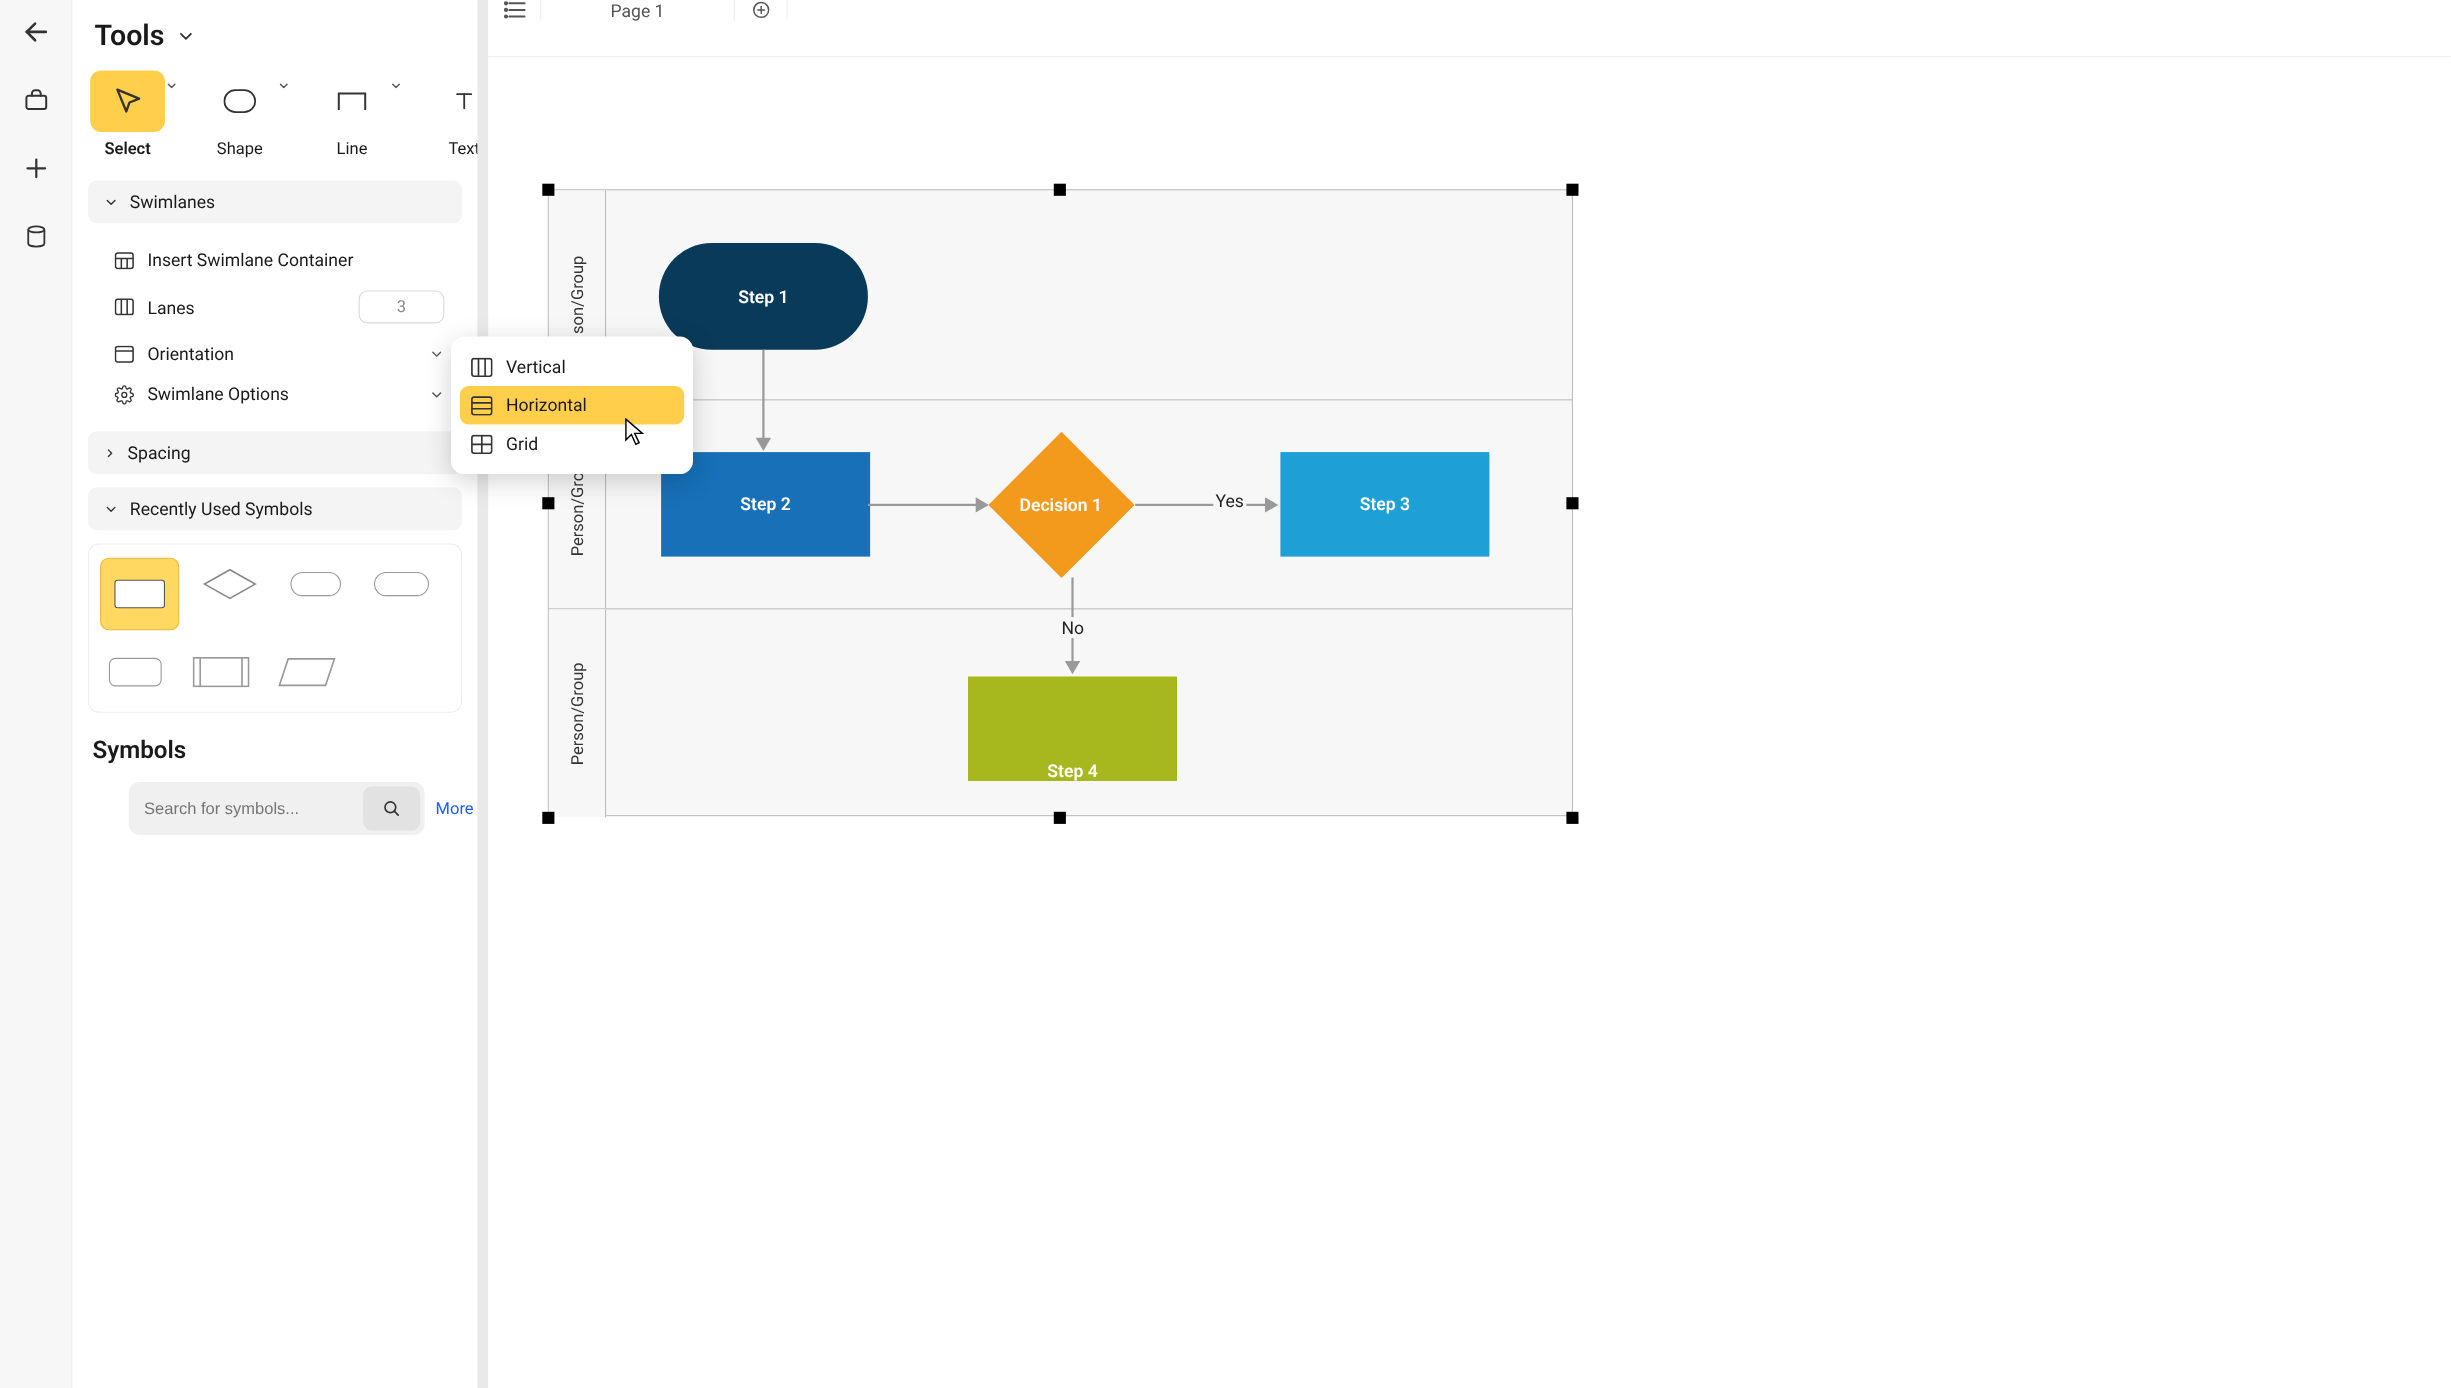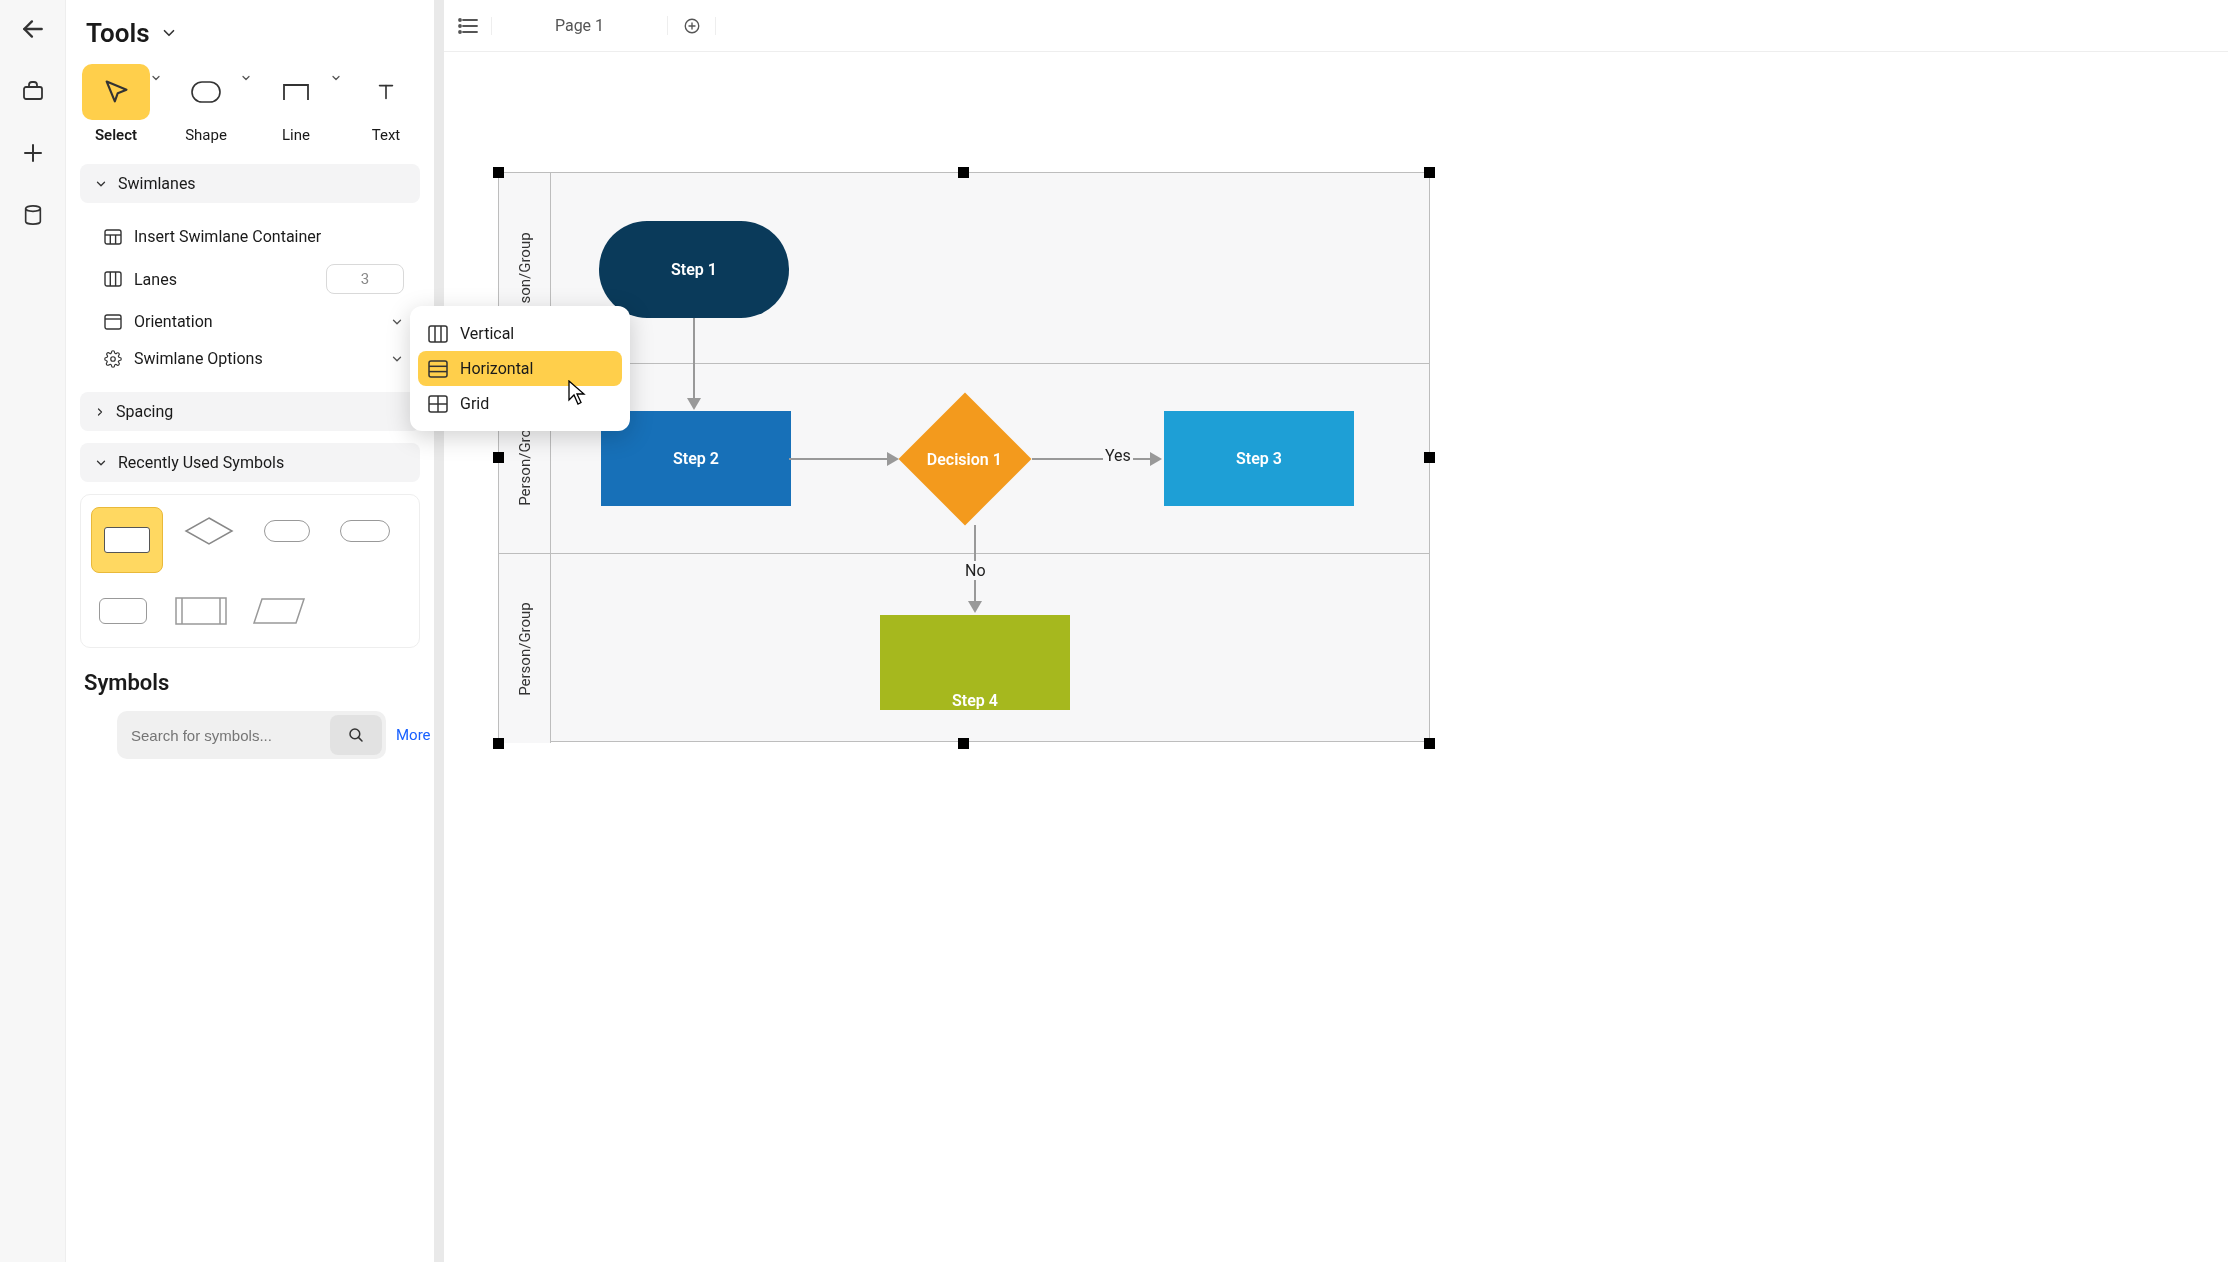--- a/index.html
+++ b/index.html
@@ -51,21 +51,21 @@
   .sidebar-title {
     display: flex;
     align-items: center;
     gap: 10px;
     font-size: 26px;
     font-weight: 600;
     padding-left: 6px;
   }
   .tool-row {
     display: flex;
-    gap: 22px;
+    gap: 34px;
     padding: 4px 0 8px 2px;
   }
   .tool-item {
     display: flex;
     flex-direction: column;
     align-items: center;
     gap: 6px;
     position: relative;
     cursor: pointer;
   }
@@ -229,21 +229,21 @@
   }
   
   .canvas-area {
     flex: 1;
     position: relative;
     background: #fff;
   }
   .top-tabs {
     height: 52px;
     display: flex;
-    align-items: center;
+    align-items: flex-start;
     border-bottom: 1px solid #eee;
   }
   .top-tabs .tab-icon-btn,
   .top-tabs .tab,
   .top-tabs .tab-add {
     display: flex;
     align-items: center;
     justify-content: center;
     border-right: 1px solid #eee;
     cursor: pointer;

